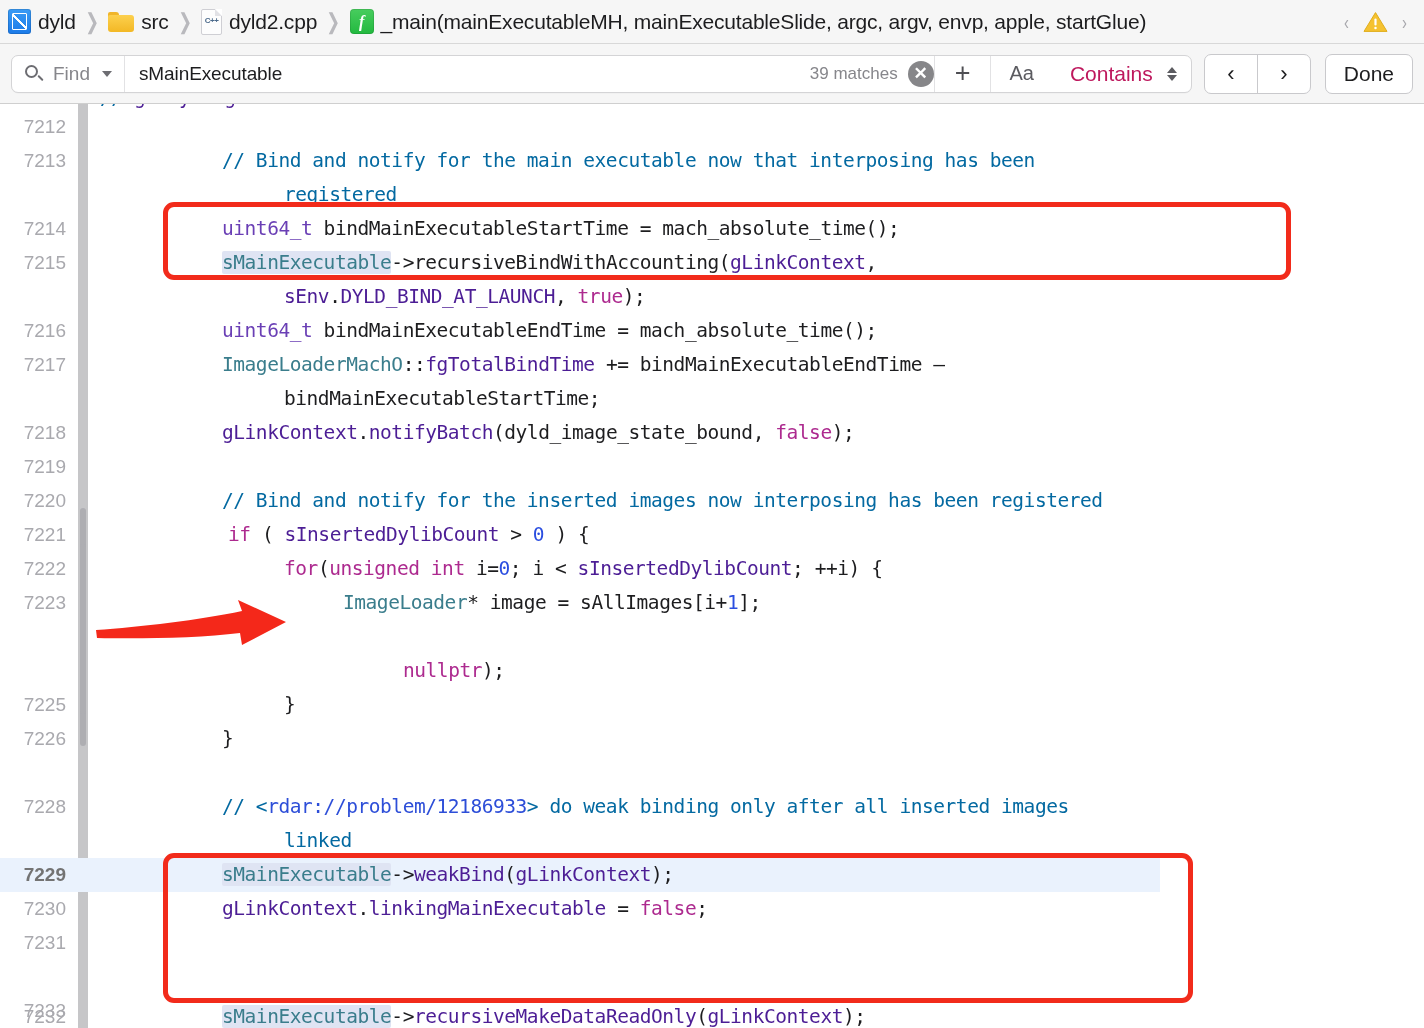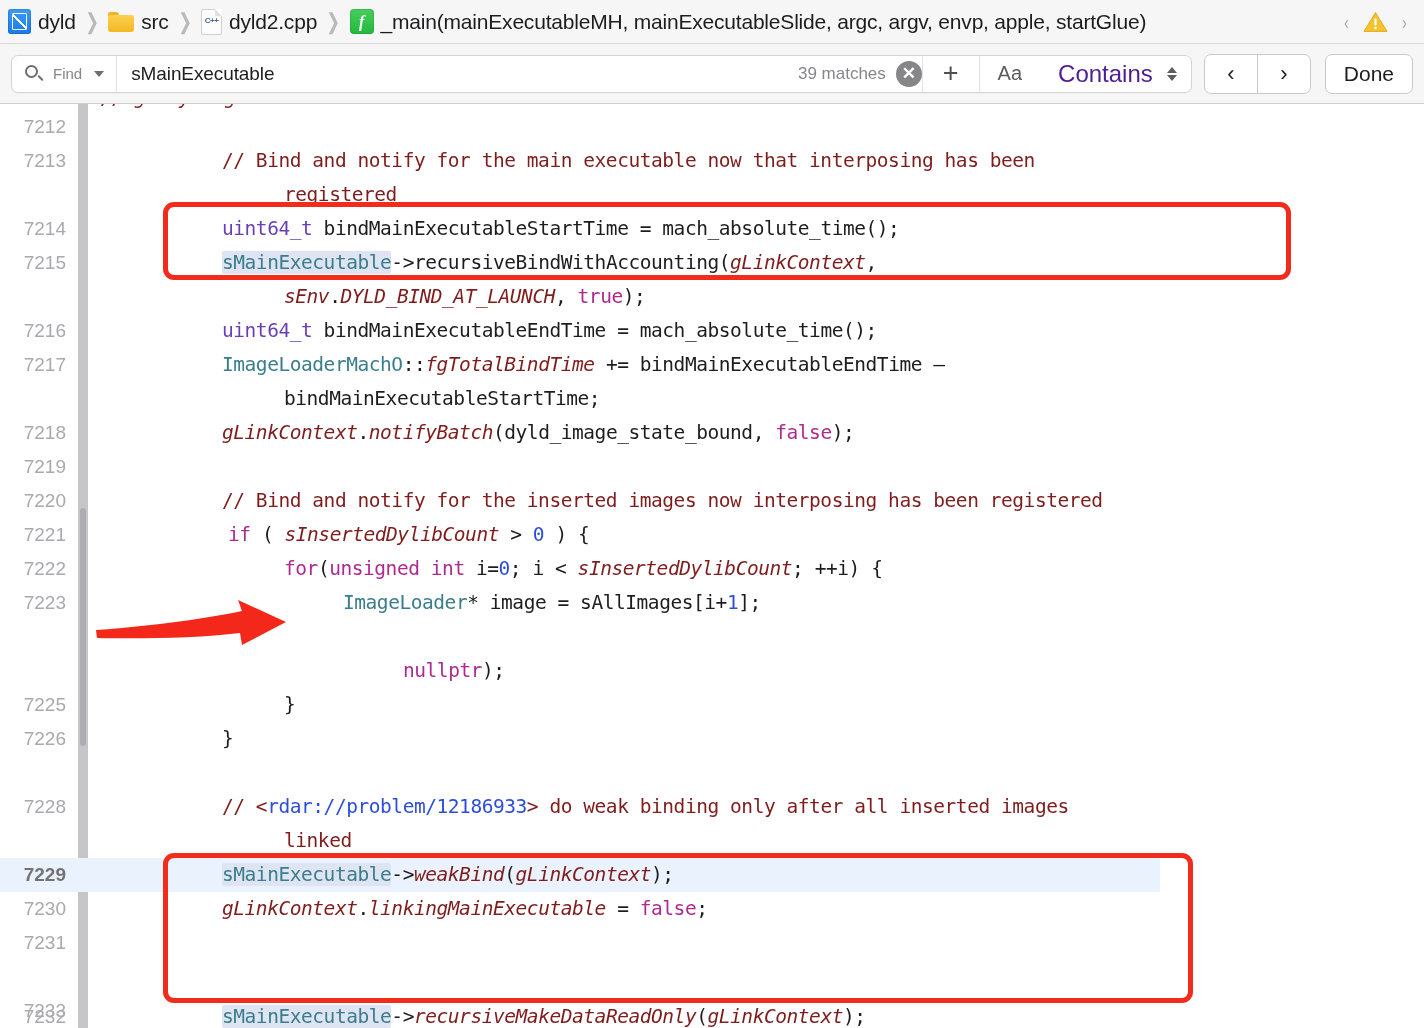--- a/index.html
+++ b/index.html
@@ -108,21 +108,21 @@
   }
   .mag{width:18px;height:18px;position:relative;flex:none;}
   .mag:before{
     content:"";position:absolute;left:0;top:0;width:13px;height:13px;
     border:2px solid #6d6d72;border-radius:50%;box-sizing:border-box;
   }
   .mag:after{
     content:"";position:absolute;left:11.5px;top:12px;width:7px;height:2px;
     background:#6d6d72;transform:rotate(45deg);border-radius:1px;
   }
-  .find-mode-label{font-size:15px;color:#86868b;}
+  .find-mode-label{font-size:19px;color:#86868b;}
   .chev-dn{
     width:0;height:0;border-left:5.5px solid transparent;border-right:5.5px solid transparent;
     border-top:6px solid #6d6d72;margin-left:2px;
   }
   .find-input{
     flex:1;font-size:19px;color:#1d1d1f;padding:0 0 0 14px;
     font-family:"Liberation Sans",sans-serif;letter-spacing:-0.1px;
   }
   .matches{font-size:17px;color:#86868b;padding-right:10px;white-space:nowrap;}
   .clear-x{
@@ -133,21 +133,21 @@
   .div-v{width:1px;height:100%;background:#e2e2e4;margin:0 0;}
   .fb-btn{
     display:flex;align-items:center;justify-content:center;
     height:100%;padding:0 20px;font-size:20px;color:#5b5b60;flex:none;
   }
   .fb-btn.plus{font-size:27px;color:#4e4e53;font-weight:300;padding:0 20px;}
   .fb-btn.aa{font-size:20px;color:#5b5b60;padding:0 18px;}
   .contains-wrap{
     display:flex;align-items:center;gap:14px;padding:0 14px 0 18px;height:100%;
   }
-  .contains-lbl{font-size:24px;color:#4c1d95;}
+  .contains-lbl{font-size:21px;color:#be185d;}
   .stepper{
     display:flex;flex-direction:column;gap:2px;align-items:center;
   }
   .stepper i{
     width:0;height:0;border-left:5px solid transparent;border-right:5px solid transparent;
   }
   .stepper i.up{border-bottom:6px solid #5b5b60;}
   .stepper i.dn{border-top:6px solid #5b5b60;}
   .seg-group{
     display:flex;margin-left:12px;height:38px;flex:none;
@@ -197,26 +197,26 @@
     font-family:"Liberation Sans",sans-serif;
   }
   .ln.cur{color:#737373;font-weight:bold;}
   .code{
     position:absolute;left:100px;line-height:34px;white-space:pre;
     font-family:"DejaVu Sans Mono", monospace;
     font-size:19.5px;letter-spacing:-0.45px;
     color:#1d1d1f;
   }
   
-  .cmt{color:#7f1d1d;}
+  .cmt{color:#0369a1;}
   .lnk{color:#2d4ed8;text-decoration:none;}
   .kw{color:#ad2a8f;}
   .typ{color:#6a3fb5;}
   .cls{color:#3a7d8c;}
-  .var{color:#7f1d1d;font-style:italic;}
+  .var{color:#4c1d95;}
   .num{color:#2b4ee0;}
   .pun{color:#1d1d1f;}
   .hit{background:#dfe4f3;border-radius:2px;}
 
   
   .ann-rect{
     position:absolute;border:5px solid #f22b1b;border-radius:11px;
     pointer-events:none;box-sizing:border-box;
   }
   .ann-arrow{position:absolute;pointer-events:none;}

